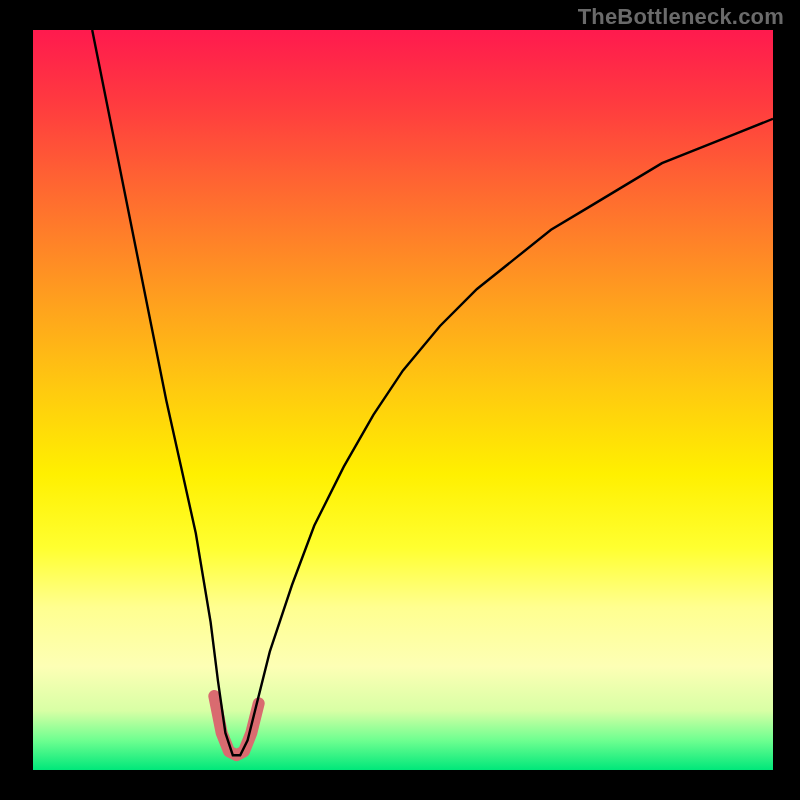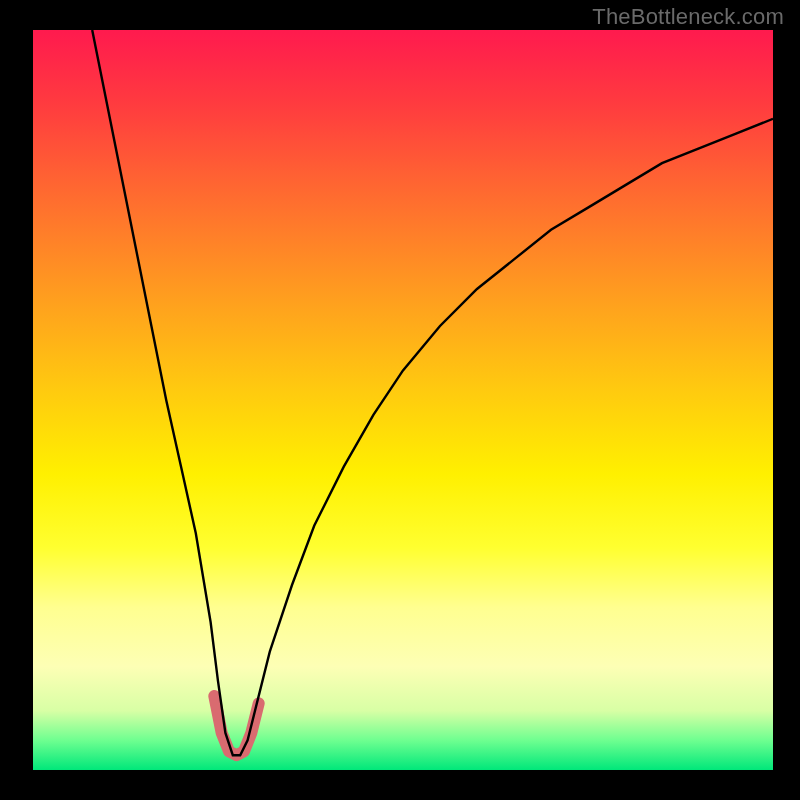--- a/index.html
+++ b/index.html
@@ -26,21 +26,21 @@
       #fdffb5 86%,
       #d8ffa5 92%,
       #6eff90 96%,
       #00e77a 100%);
   }
   .watermark {
     position: absolute;
     top: 4px; right: 16px;
     font-family: Arial, Helvetica, sans-serif;
     font-size: 22px;
-    font-weight: 400;
+    font-weight: 700;
     color: #6a6a6a;
     letter-spacing: 0.2px;
   }
   svg.curves {
     position: absolute;
     left: 0; top: 0;
     width: 740px; height: 740px;
   }
   .curve { fill: none; stroke: #000; stroke-width: 2.4; }
   .tol   { fill: none; stroke: #d96b70; stroke-width: 12; stroke-linecap: round; stroke-linejoin: round; }

